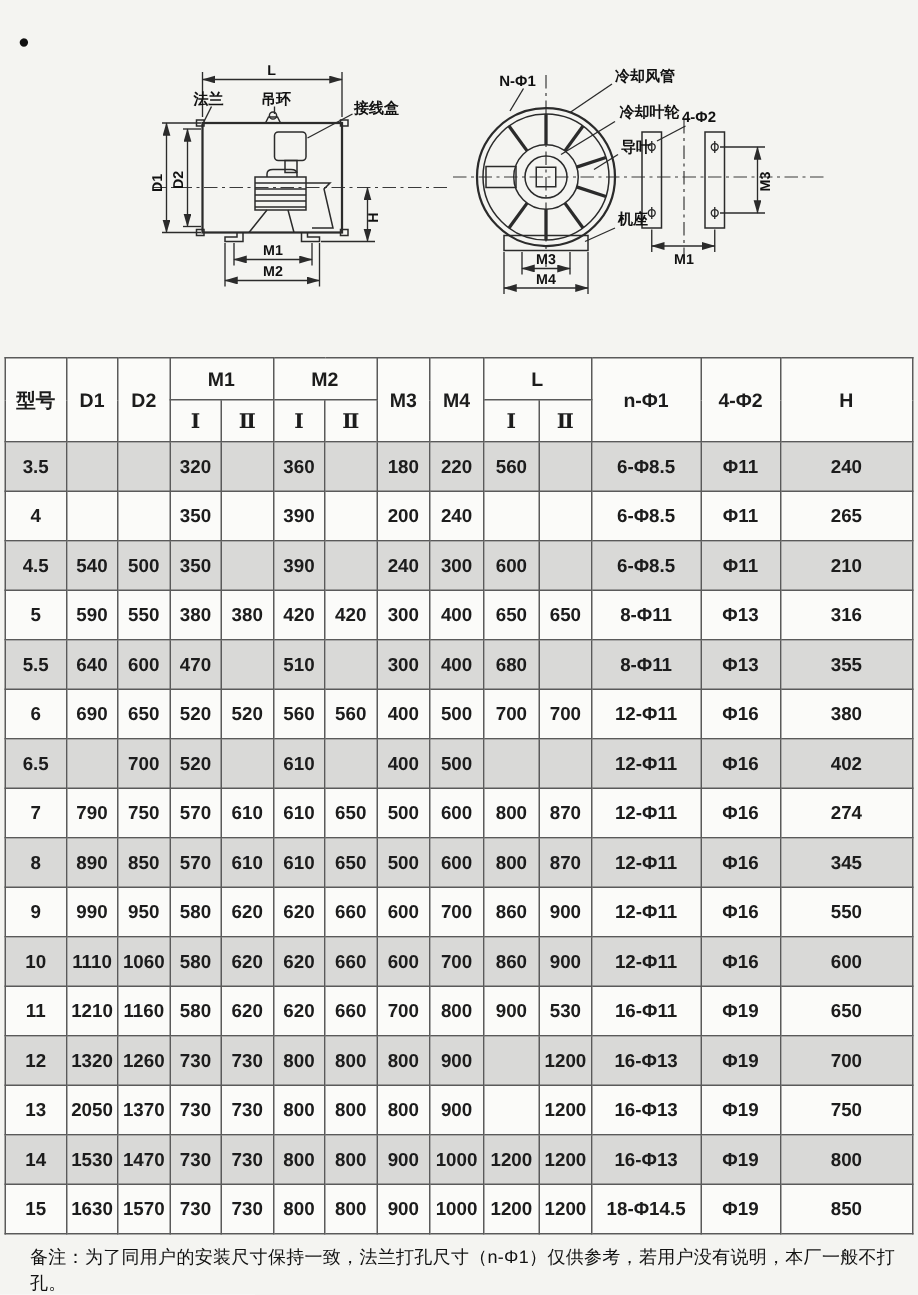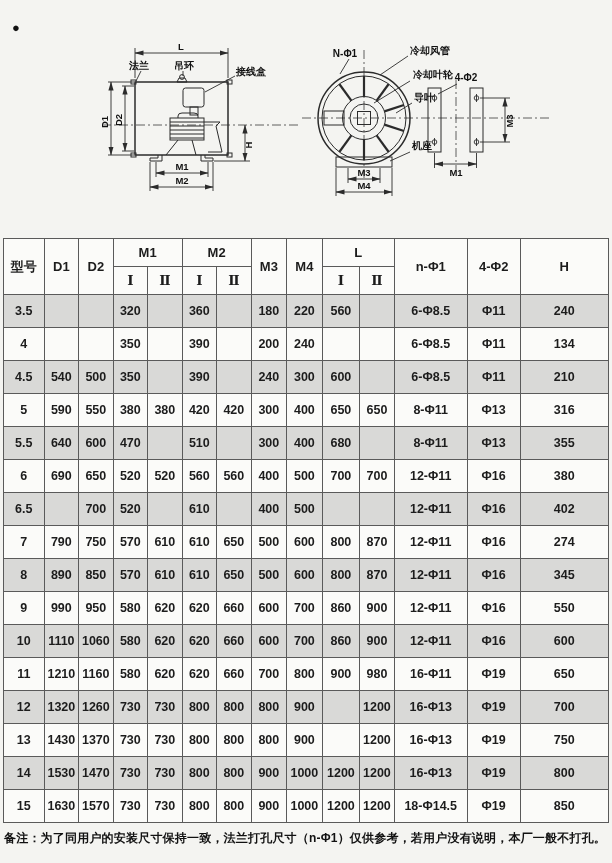--- a/index.html
+++ b/index.html
@@ -44,22 +44,22 @@
     overflow:hidden; white-space:nowrap;
   }
   thead th{ font-size:13px; height:28px; background:#fbfbf9; }
   thead tr.sub th{ font-family:"Liberation Serif","DejaVu Serif",serif; font-size:13.5px; }
   tbody td{ font-size:12.5px; height:33px; }
   tbody tr.shade td{ background:#d9d9d7; }
   tbody td.faded{ color:#701a75;padding-left:39px; }
   table{ border:1.5px solid #3f3f3f; }
   
   .note{
-    margin:7px 4px 0 4px;
-    font-size:12px; font-weight:bold; color:#111;
+    margin:7px 4px 0 20px;
+    font-size:12px; font-weight:normal; color:#111;
     letter-spacing:0.2px;
   }
 </style>
 </head>
 <body>
 
 <div class="title-row">
   <span class="bullet">●</span>
 </div>
 
@@ -278,21 +278,21 @@
         <td>350</td>
         <td></td>
         <td>390</td>
         <td></td>
         <td>200</td>
         <td>240</td>
         <td class="faded">560</td>
         <td></td>
         <td>6-Φ8.5</td>
         <td>Φ11</td>
-        <td>134</td>
+        <td>265</td>
       </tr>
       <tr class="shade">
         <td>4.5</td>
         <td>540</td>
         <td>500</td>
         <td>350</td>
         <td></td>
         <td>390</td>
         <td></td>
         <td>240</td>
@@ -435,21 +435,21 @@
         <td>11</td>
         <td>1210</td>
         <td>1160</td>
         <td>580</td>
         <td>620</td>
         <td>620</td>
         <td>660</td>
         <td>700</td>
         <td>800</td>
         <td>900</td>
-        <td>980</td>
+        <td>530</td>
         <td>16-Φ11</td>
         <td>Φ19</td>
         <td>650</td>
       </tr>
       <tr class="shade">
         <td>12</td>
         <td>1320</td>
         <td>1260</td>
         <td>730</td>
         <td>730</td>
@@ -458,21 +458,21 @@
         <td>800</td>
         <td>900</td>
         <td class="faded">1120</td>
         <td>1200</td>
         <td>16-Φ13</td>
         <td>Φ19</td>
         <td>700</td>
       </tr>
       <tr>
         <td>13</td>
-        <td>1430</td>
+        <td>2050</td>
         <td>1370</td>
         <td>730</td>
         <td>730</td>
         <td>800</td>
         <td>800</td>
         <td>800</td>
         <td>900</td>
         <td class="faded">1200</td>
         <td>1200</td>
         <td>16-Φ13</td>

